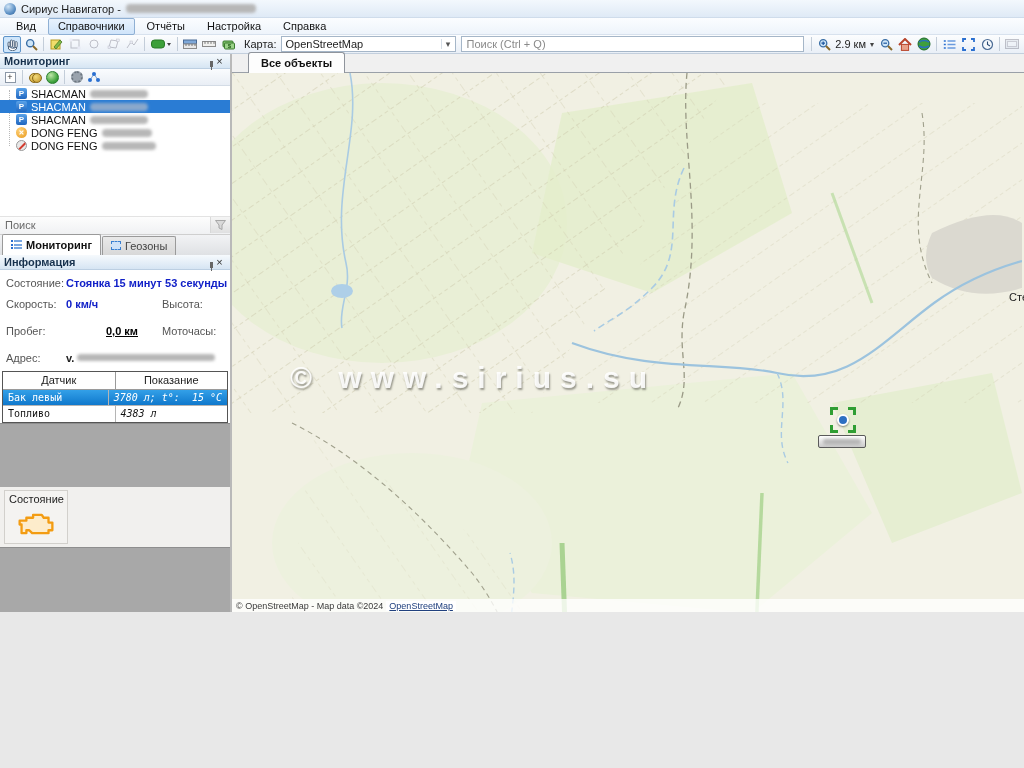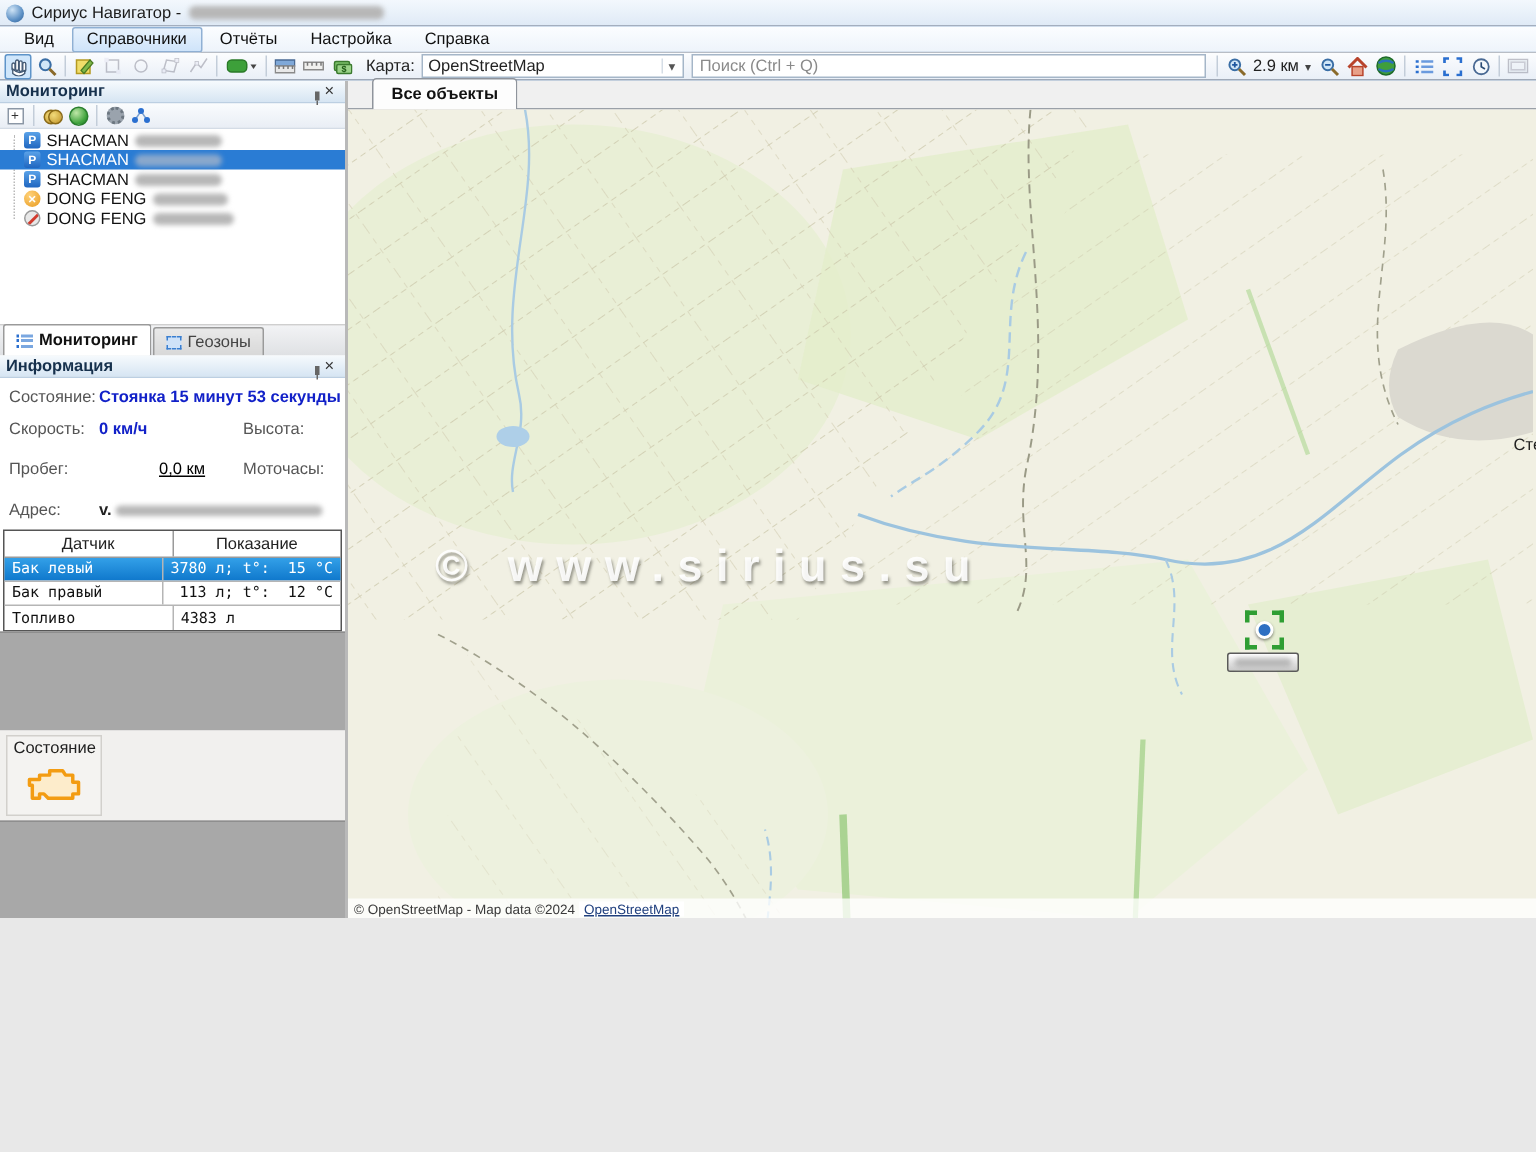--- a/index.html
+++ b/index.html
@@ -95,33 +95,33 @@
   .ptab.active { background:#fff; font-weight:bold; color:#111; height:21px; }
   .list-ico { width:11px; height:9px; display:flex; flex-direction:column; justify-content:space-between; }
   .list-ico i { display:block; height:2px; background:linear-gradient(90deg,#2a6fd0 2px, transparent 2px, transparent 3px, #7aa7e0 3px); }
   .poly-ico { width:10px; height:9px; border:1px dashed #3a7fd0; background:#cfe2f8; }
 
   
   .infogrid { flex:none; padding:7px 6px 3px; display:grid; grid-template-columns:60px 96px 62px auto; row-gap:9px; align-items:center; }
   .ilabel { color:#555; }
   .ival-blue { color:#1221c8; font-weight:bold; }
   .ival-black { font-weight:bold; color:#000; }
-  .ival-link { font-weight:normal; color:#000; text-decoration:underline;padding-left:40px; }
+  .ival-link { font-weight:bold; color:#000; text-decoration:underline;padding-left:40px; }
   .span3 { grid-column:2 / span 3; }
   .addr-wrap { grid-column:2 / span 3; display:flex; align-items:center; gap:3px; font-weight:bold; }
 
   
   .stable { flex:none; margin:4px 2px 0; border:1px solid #555; background:#fff; }
   .stable .hrow { display:flex; border-bottom:1px solid #9a9a9a; height:18px; }
   .stable .hcell { flex:1; display:flex; align-items:center; justify-content:center; color:#222; border-right:1px solid #9a9a9a; }
   .stable .hcell:last-child { border-right:none; }
   .srow { display:flex; height:16px; border-bottom:1px solid #b5b5b5; font-family:"DejaVu Sans Mono","Liberation Mono",monospace; font-size:10px; }
   .srow:last-child { border-bottom:none; }
   .scell { flex:1; display:flex; align-items:center; padding:0 5px; border-right:1px solid #b5b5b5; color:#111; white-space:pre; }
-  .scell:last-child { border-right:none; }
+  .scell:last-child { border-right:none;font-style:italic; }
   .srow.selected { background:linear-gradient(#33a0e8,#0f78cc); }
   .srow.selected .scell { color:#fff; }
 
   .grey-fill { flex:none; height:112px; background:#a8a8a8; border-top:1px solid #8e8e8e; }
 
   
   .statusrow { flex:none; height:60px; background:#f1f0ee; display:flex; gap:6px; padding:3px 4px; }
   .gbox { border:1px solid #d2d0cc; background:#f4f3f1; padding:2px 4px; display:flex; flex-direction:column; }
   .gbox .glabel { color:#222; flex:none; margin-bottom:1px; }
   .gbox-power { width:72px; }
@@ -389,20 +389,28 @@
         </div>
         <div class="trow">
           <span class="vicon off"></span>
           <span class="tname">DONG FENG</span>
           <span class="blur plate-blur" style="width:54px;"></span>
         </div>
       </div>
 
       <div class="tree-spacer"></div>
 
+      <div class="searchrow">
+        <input class="psearch" placeholder="Поиск" style="">
+        <span class="funnel-btn">
+          <svg class="ic" width="11" height="10" viewBox="0 0 11 10">
+              <path d="M0.5 0.5 H10.5 L7 5 V9.5 L4 8 V5 z" fill="#cfcfcf" stroke="#8a8a8a"></path>
+            </svg>
+        </span>
+      </div>
 
       <div class="tabsrow">
         <span class="ptab active">
           <span class="list-ico">
               <i></i>
               <i></i>
               <i></i>
             </span>
           <span>Мониторинг</span>
         </span>
@@ -443,24 +451,20 @@
       <div class="stable">
         <div class="hrow">
           <span class="hcell">Датчик</span>
           <span class="hcell">Показание</span>
         </div>
         <div class="srow selected">
           <span class="scell">Бак левый</span>
           <span class="scell">3780 л; t°:  15 °C</span>
         </div>
         <div class="srow">
-          <span class="scell">Бак правый</span>
-          <span class="scell"> 113 л; t°:  12 °C</span>
-        </div>
-        <div class="srow">
           <span class="scell">Топливо</span>
           <span class="scell">4383 л</span>
         </div>
       </div>
 
       <div class="grey-fill" style="flex:1;"></div>
 
       <div class="statusrow">
         <div class="gbox gbox-engine">
           <span class="glabel">Состояние</span>

